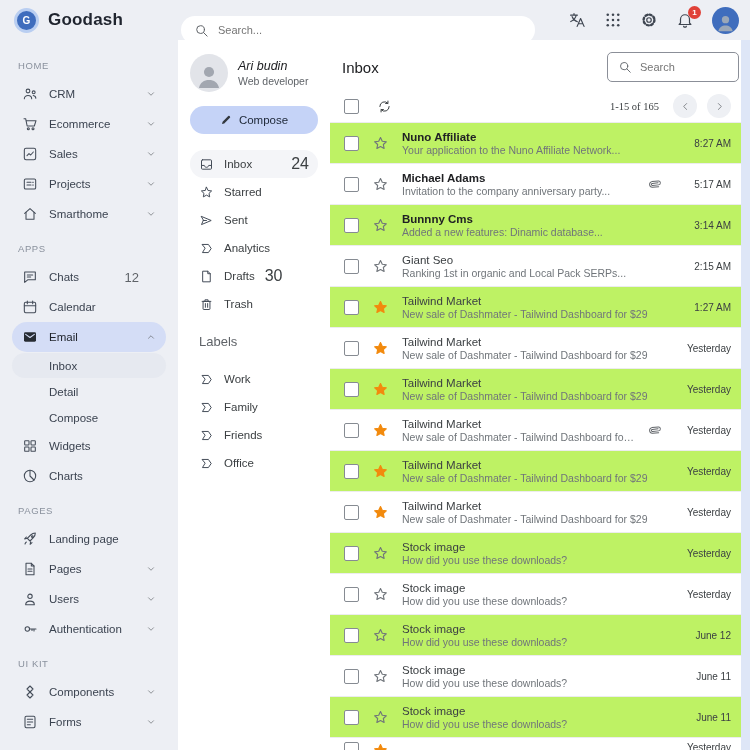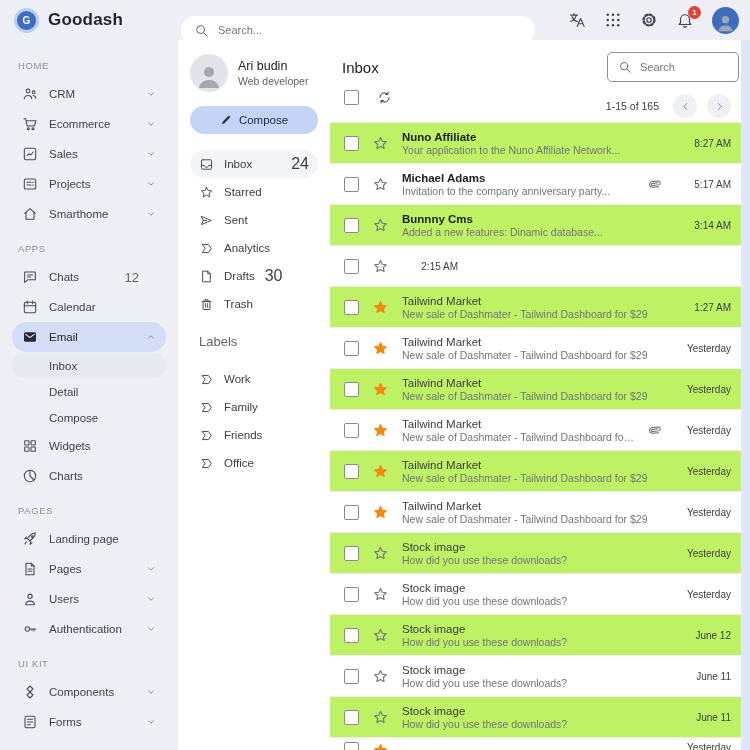--- a/index.html
+++ b/index.html
@@ -47,21 +47,21 @@
 
   
   .mailpanel { position:absolute; left:178px; top:40px; right:0; bottom:0; background:#fff; }
   .scrollstrip { position:absolute; right:0; top:0; width:9px; bottom:0; background:#dee6f7; cursor:pointer; }
 
   .mailside { position:absolute; left:0; top:0; width:152px; bottom:0; padding:14px 12px; }
   .muser { display:flex; align-items:center; gap:10px; margin-bottom:14px; }
   .muser .av { width:38px; height:38px; border-radius:50%; background:#e2e4e9; color:#a2a7b0; overflow:hidden;
                display:flex; align-items:flex-end; justify-content:center; flex-shrink:0; }
   .muser .av .ic { width:32px; height:32px; }
-  .muser .nm { font-size:12.5px; color:#202124; }
+  .muser .nm { font-size:12.5px; color:#202124;font-style:italic; }
   .muser .rl { font-size:10.5px; color:#5f6368; margin-top:2px; }
   .compose { height:28px; border-radius:14px; background:#c5d3f7; display:flex; align-items:center; justify-content:center;
              gap:7px; font-size:11.5px; color:#202a3a; cursor:pointer; margin-bottom:16px; }
   .compose .ic { width:12px; height:12px; color:#33383f; }
   .folder { height:28px; display:flex; align-items:center; gap:10px; padding:0 9px; font-size:11.5px; color:#3c4043;
             border-radius:14px; cursor:pointer; }
   .folder .ic { width:15px; height:15px; color:#454d59; }
   .folder .sp { flex:1; }
   .folder .cnt { font-size:16px; color:#3c4043; }
   .folder.active { background:#f4f5f8; }
@@ -69,21 +69,21 @@
 
   
   .maillist { position:absolute; left:152px; top:0; right:9px; bottom:0; }
   .ml-head { height:50px; display:flex; align-items:center; justify-content:space-between; padding:4px 2px 0 12px; }
   .ml-title { font-size:15px; color:#202124; }
   .ml-search { width:132px; height:30px; border:1px solid #8b8f98; border-radius:5px; display:flex; align-items:center;
                gap:8px; padding:0 10px; color:#5f6368; }
   .ml-search .ic { width:14px; height:14px; }
   .ml-search input { border:0; outline:0; width:100%; font-size:11px; color:#5f6368; background:transparent;
                      font-family:"Liberation Sans",sans-serif; }
-  .ml-toolbar { height:32px; display:flex; gap:18px; padding:0 10px 0 14px; }
+  .ml-toolbar { height:32px; display:flex; align-items:center; gap:18px; padding:0 10px 0 14px;font-family:Liberation Serif, serif; }
   .cb { width:15px; height:15px; border:1.5px solid #868b92; border-radius:2px; background:#fff; flex-shrink:0; cursor:pointer; }
   .refresh { width:15px; height:15px; color:#3c4043; cursor:pointer; }
   .ml-pag { margin-left:auto; display:flex; align-items:center; gap:10px; }
   .pagtext { font-size:10.5px; color:#3c4043; margin-right:4px; }
   .pagbtn { width:24px; height:24px; border-radius:50%; background:#eef0f4; display:flex; align-items:center;
             justify-content:center; color:#5f6368; cursor:pointer; }
   .pagbtn .ic { width:11px; height:11px; }
 
   .mail-row { height:41px; display:flex; align-items:center; gap:13px; padding:0 10px 0 14px; border-top:1px solid #ececee; cursor:pointer; }
   .mail-row.alt { background:#bef264; }
@@ -587,20 +587,24 @@
           </div>
           <div class="mtime">3:14 AM</div>
         </div>
         <div class="mail-row">
           <span class="cb"></span>
           <span class="star"><span class="ic">
               <svg viewBox="0 0 24 24" stroke="currentColor" fill="none" stroke-width="1.6" stroke-linecap="round" stroke-linejoin="round">
                 <path d="M12 3.6l2.5 5.2 5.7.7-4.2 3.9 1.1 5.6-5.1-2.8-5.1 2.8 1.1-5.6L3.8 9.5l5.7-.7z"></path>
               </svg>
             </span></span>
+          <div class="mtext">
+            <div class="msender">Giant Seo</div>
+            <div class="msnip">Ranking 1st in organic and Local Pack SERPs...</div>
+          </div>
           <div class="mtime">2:15 AM</div>
         </div>
         <div class="mail-row alt">
           <span class="cb"></span>
           <span class="star on"><span class="ic">
               <svg viewBox="0 0 24 24" stroke="currentColor" fill="none" stroke-width="1.6" stroke-linecap="round" stroke-linejoin="round">
                 <path d="M12 3.6l2.5 5.2 5.7.7-4.2 3.9 1.1 5.6-5.1-2.8-5.1 2.8 1.1-5.6L3.8 9.5l5.7-.7z"></path>
               </svg>
             </span></span>
           <div class="mtext">

